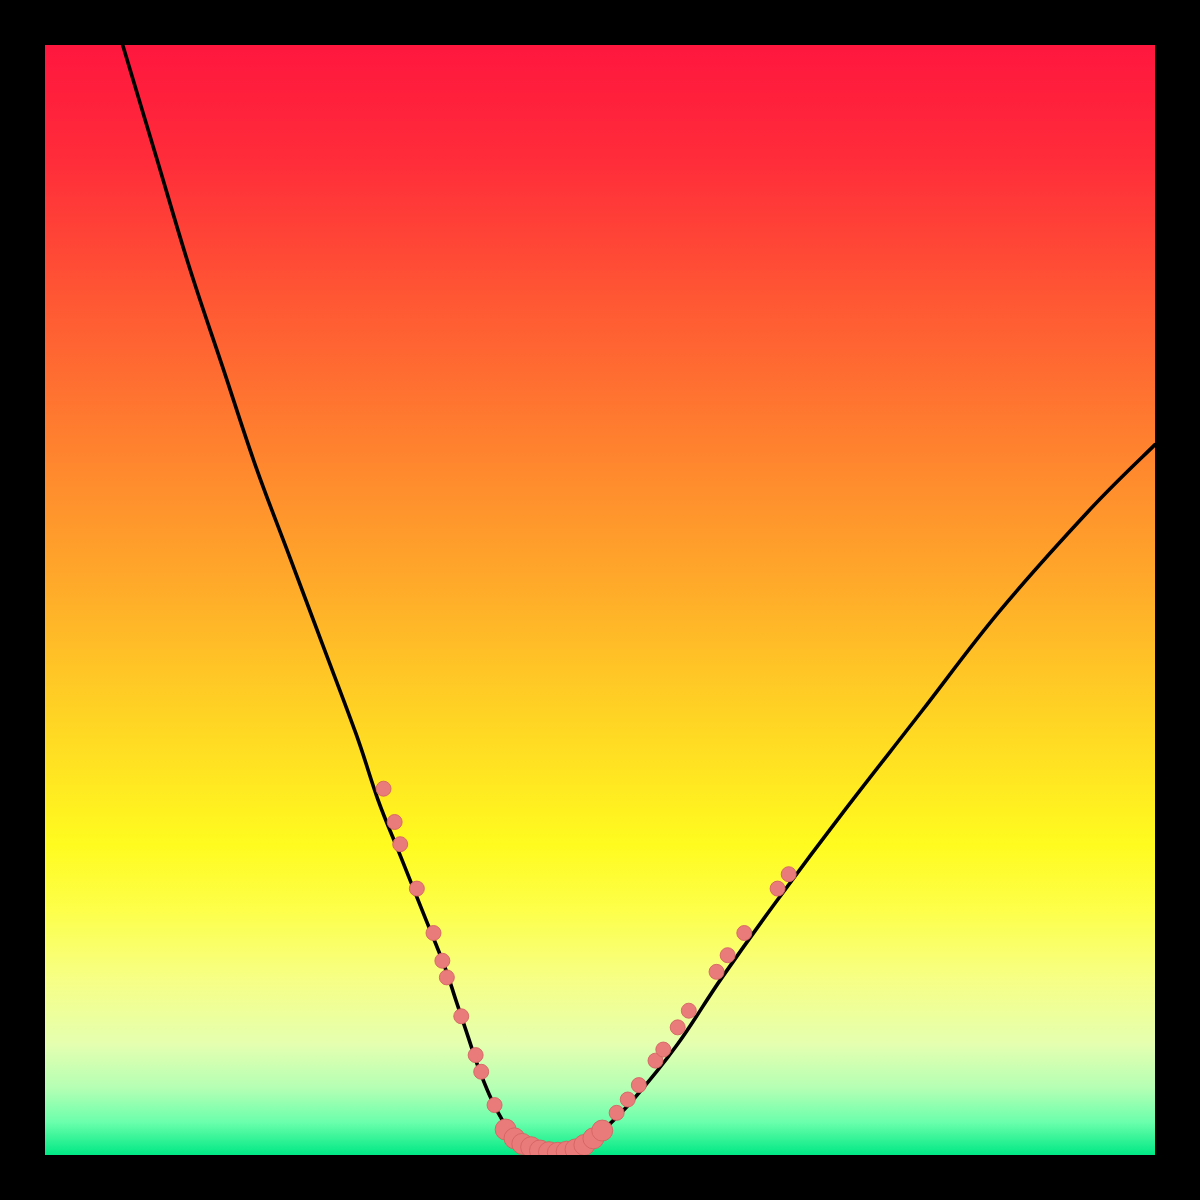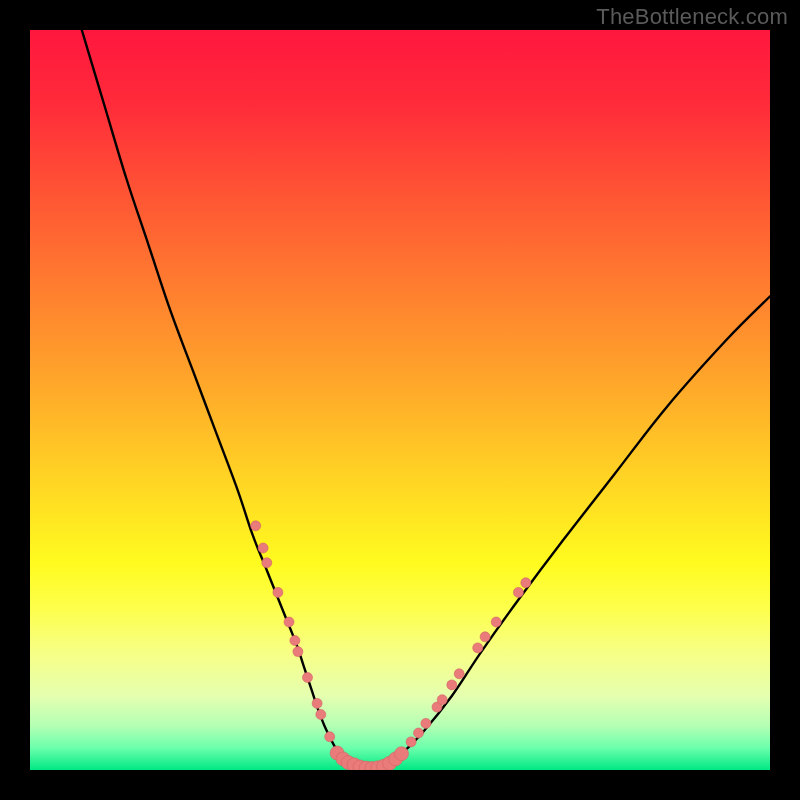--- a/index.html
+++ b/index.html
@@ -43,21 +43,20 @@
   .overlay-svg {
     position: absolute;
     inset: 0;
     z-index: 2;
   }
 </style>
 </head>
 <body>
 
 <div class="outer">
-  <div class="watermark">TheBottleneck.com</div>
   <div class="plot">
     <svg class="gradient" viewBox="0 0 740 740" preserveAspectRatio="none">
       <defs>
         <linearGradient id="bg-grad" x1="0" y1="0" x2="0" y2="1">
             <stop offset="0.00%" stop-color="#ff173e"></stop>
             <stop offset="10.00%" stop-color="#ff2b3a"></stop>
             <stop offset="22.00%" stop-color="#ff5434"></stop>
             <stop offset="35.00%" stop-color="#ff7e2f"></stop>
             <stop offset="48.00%" stop-color="#ffa82a"></stop>
             <stop offset="60.00%" stop-color="#ffd224"></stop>

